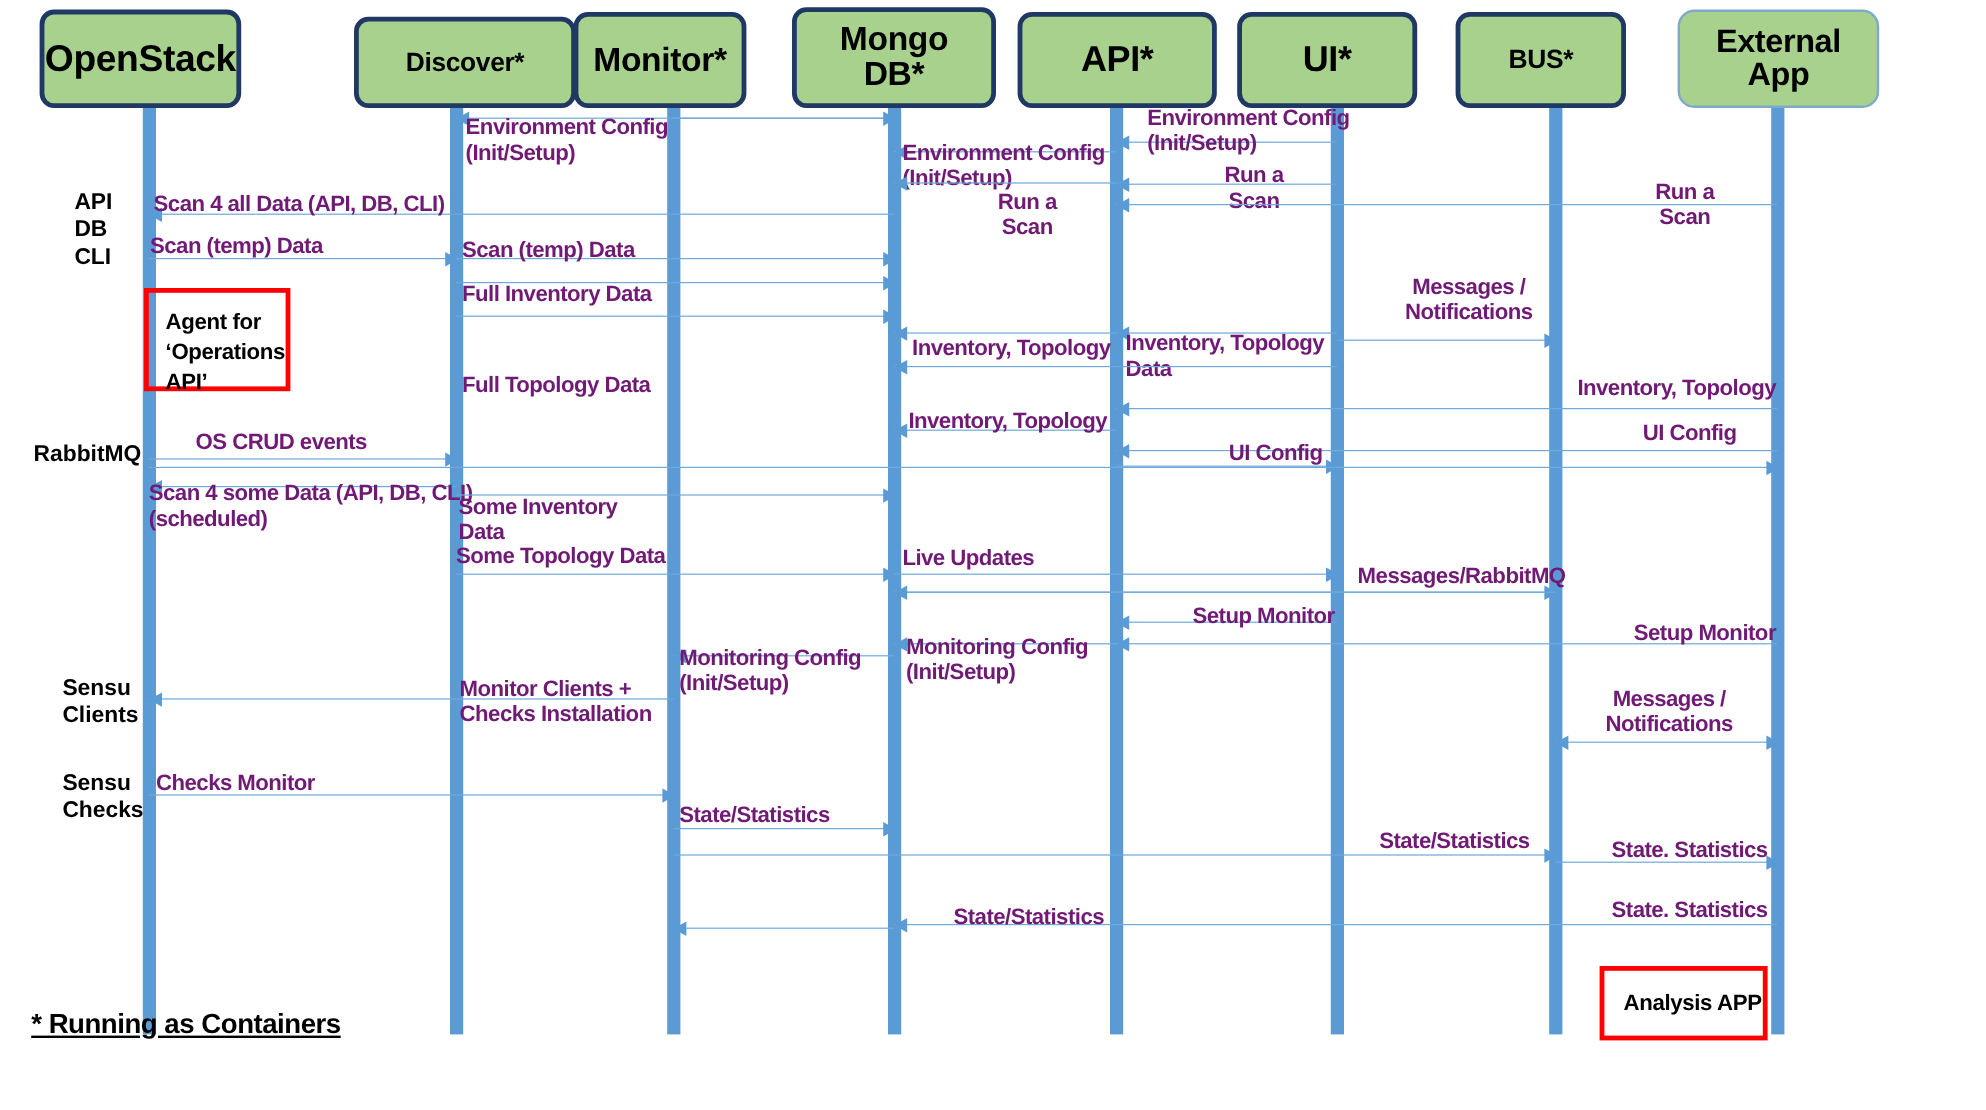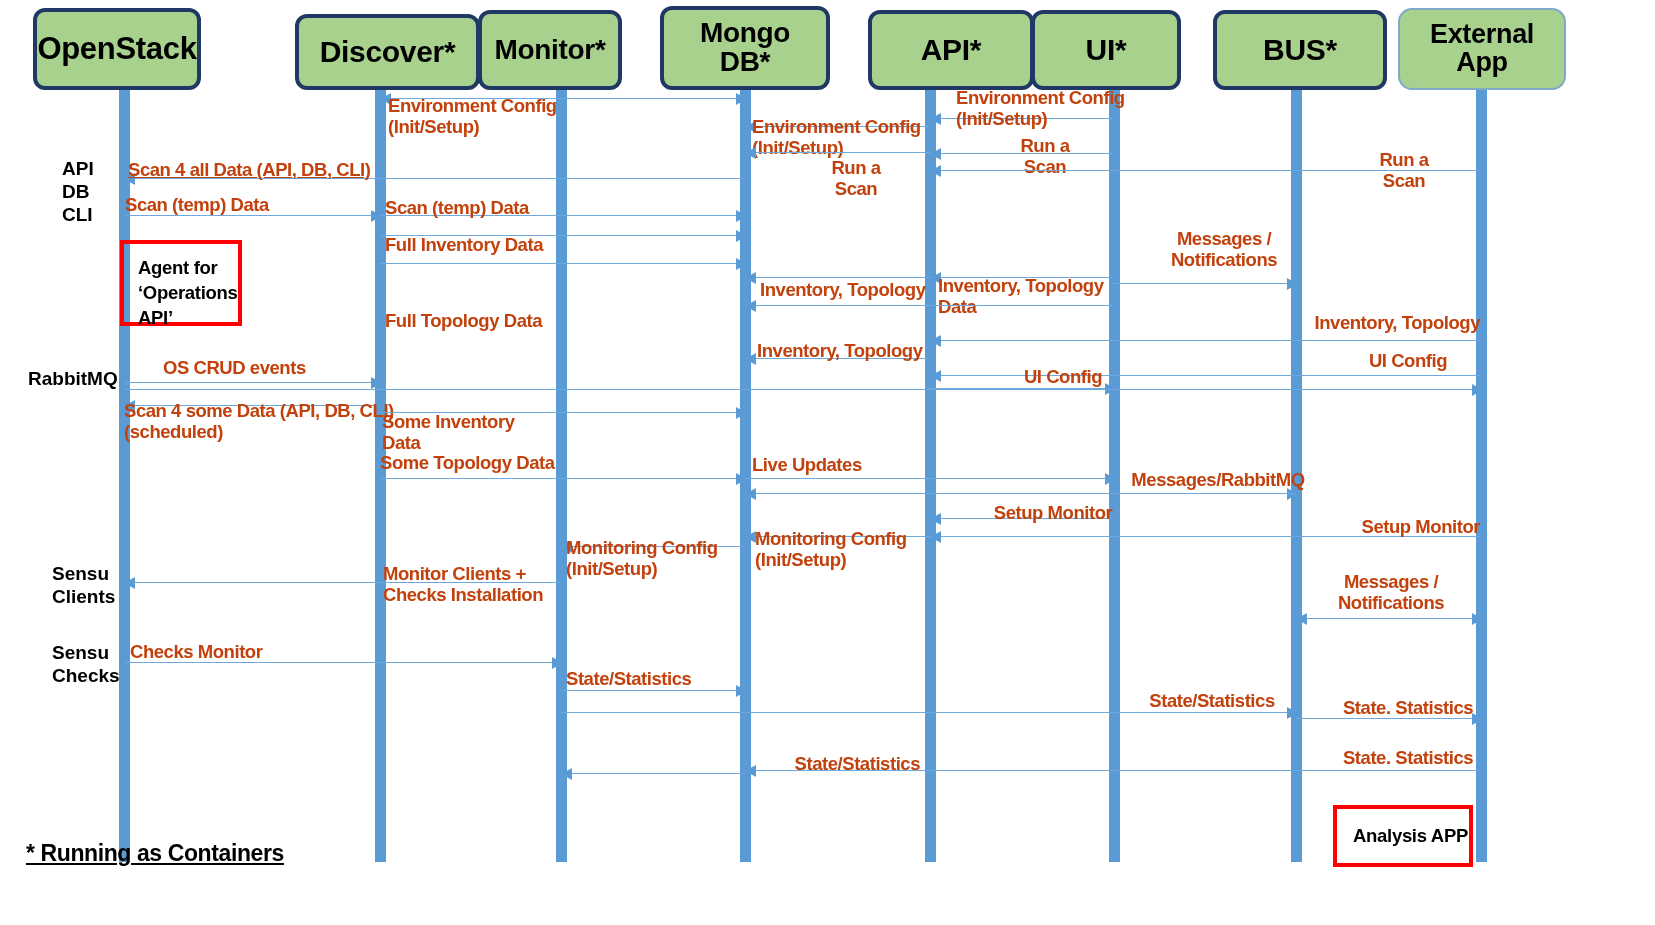--- a/index.html
+++ b/index.html
@@ -49,21 +49,21 @@
     border-top:6px solid transparent;
     border-bottom:6px solid transparent;
     border-right:11px solid #5b9bd5;
   }
 
   
   .lbl{
     position:absolute;
     font-size:18.5px;
     font-weight:bold;
-    color:#c2410c;
+    color:#701a75;
     line-height:1.12;
     white-space:nowrap;
     letter-spacing:-0.45px;
   }
   .lbl.c{transform:translateX(-50%);text-align:center;}
   .lbl.r{transform:translateX(-100%);text-align:right;}
 
   
   .side{
     position:absolute;
@@ -120,21 +120,21 @@
       <div class="ah left" style="top: 113px; left: 930px;"></div>
       <div class="lbl" style="left: 956px; top: 88px;">Environment Config<br>(Init/Setup)</div>
       <div class="msg" style="left: 930px; top: 153px; width: 184px;"></div>
       <div class="ah left" style="top: 148px; left: 930px;"></div>
       <div class="lbl c" style="left: 1045px; top: 136px;">Run a<br>Scan</div>
       <div class="msg" style="left: 930px; top: 170px; width: 551px;"></div>
       <div class="ah left" style="top: 165px; left: 930px;"></div>
       <div class="lbl c" style="left: 1404px; top: 150px;">Run a<br>Scan</div>
       <div class="msg" style="left: 124px; top: 178px; width: 621px;"></div>
       <div class="ah left" style="top: 173px; left: 124px;"></div>
-      <div class="lbl" style="left: 128px; top: 160px; text-decoration: underline;">Scan 4 all Data (API, DB, CLI)</div>
+      <div class="lbl" style="left: 128px; top: 160px;">Scan 4 all Data (API, DB, CLI)</div>
       <div class="msg" style="left: 745px; top: 152px; width: 185px;"></div>
       <div class="ah left" style="top: 147px; left: 745px;"></div>
       <div class="lbl c" style="left: 856px; top: 158px;">Run a<br>Scan</div>
       <div class="msg" style="left: 124px; top: 215px; width: 256px;"></div>
       <div class="ah right" style="top: 210px; left: 371px;"></div>
       <div class="lbl" style="left: 125px; top: 195px;">Scan (temp) Data</div>
       <div class="msg" style="left: 380px; top: 215px; width: 365px;"></div>
       <div class="ah right" style="top: 210px; left: 736px;"></div>
       <div class="lbl" style="left: 385px; top: 198px;">Scan (temp) Data</div>
       <div class="msg" style="left: 380px; top: 235px; width: 365px;"></div>
@@ -223,36 +223,36 @@
       <div class="ah left" style="top: 765px; left: 745px;"></div>
       <div class="lbl c" style="left: 1408px; top: 748px;">State. Statistics</div>
       <div class="msg" style="left: 561px; top: 773px; width: 184px;"></div>
       <div class="ah left" style="top: 768px; left: 561px;"></div>
       <div class="lbl r" style="left: 920px; top: 754px;">State/Statistics</div>
     </div>
   <div id="actors-layer">
       <div class="actor" style="left: 33px; top: 8px; width: 168px; height: 82px; font-size: 31px;">
         <span>OpenStack</span>
       </div>
-      <div class="actor" style="left: 295px; top: 14px; width: 185px; height: 76px; font-size: 30px;">
+      <div class="actor" style="left: 295px; top: 14px; width: 185px; height: 76px; font-size: 22px;">
         <span>Discover*</span>
       </div>
       <div class="actor" style="left: 478px; top: 10px; width: 144px; height: 80px; font-size: 28px;">
         <span>Monitor*</span>
       </div>
       <div class="actor" style="left: 660px; top: 6px; width: 170px; height: 84px; font-size: 28px;">
         <span>Mongo<br>DB*</span>
       </div>
-      <div class="actor" style="left: 848px; top: 10px; width: 166px; height: 80px; font-size: 30px; margin-left: 20px;">
+      <div class="actor" style="left: 848px; top: 10px; width: 166px; height: 80px; font-size: 30px;">
         <span>API*</span>
       </div>
       <div class="actor" style="left: 1031px; top: 10px; width: 150px; height: 80px; font-size: 30px;">
         <span>UI*</span>
       </div>
-      <div class="actor" style="left: 1213px; top: 10px; width: 174px; height: 80px; font-size: 30px;">
+      <div class="actor" style="left: 1213px; top: 10px; width: 142px; height: 80px; font-size: 22px;">
         <span>BUS*</span>
       </div>
       <div class="actor light" style="left: 1398px; top: 8px; width: 168px; height: 82px; font-size: 27px;">
         <span>External<br>App</span>
       </div>
     </div>
   <div id="sides-layer">
       <div class="side" style="left: 62px; top: 158px;">API<br>DB<br>CLI</div>
       <div class="side" style="left: 28px; top: 368px;">RabbitMQ</div>
       <div class="side" style="left: 52px; top: 563px;">Sensu<br>Clients</div>

